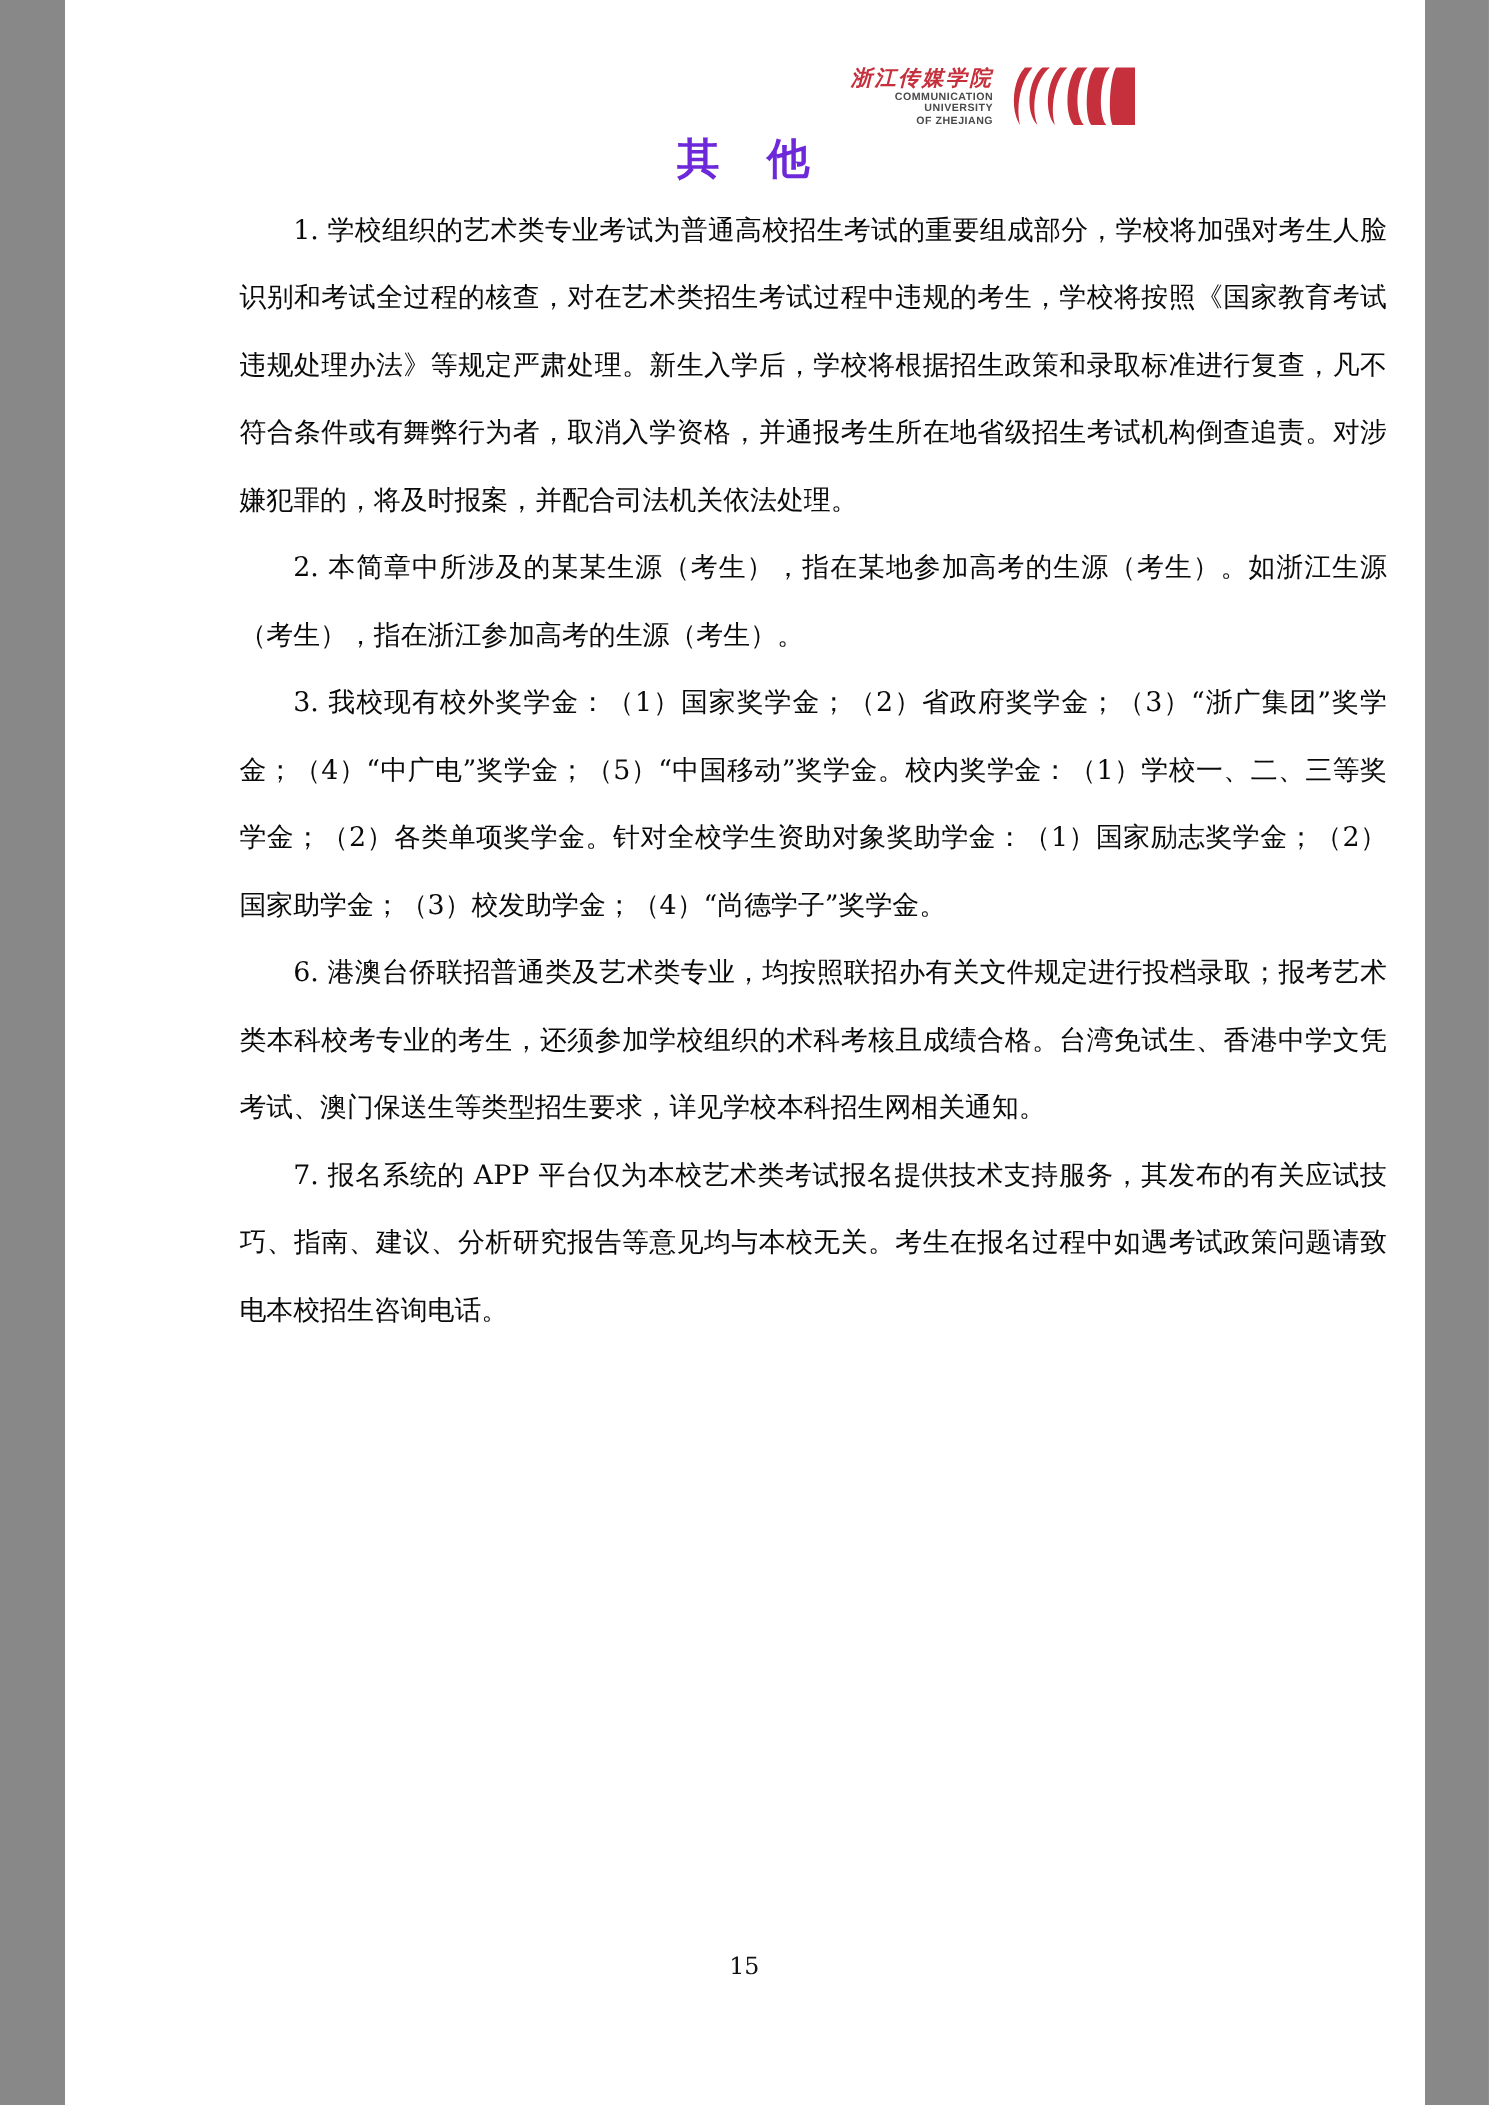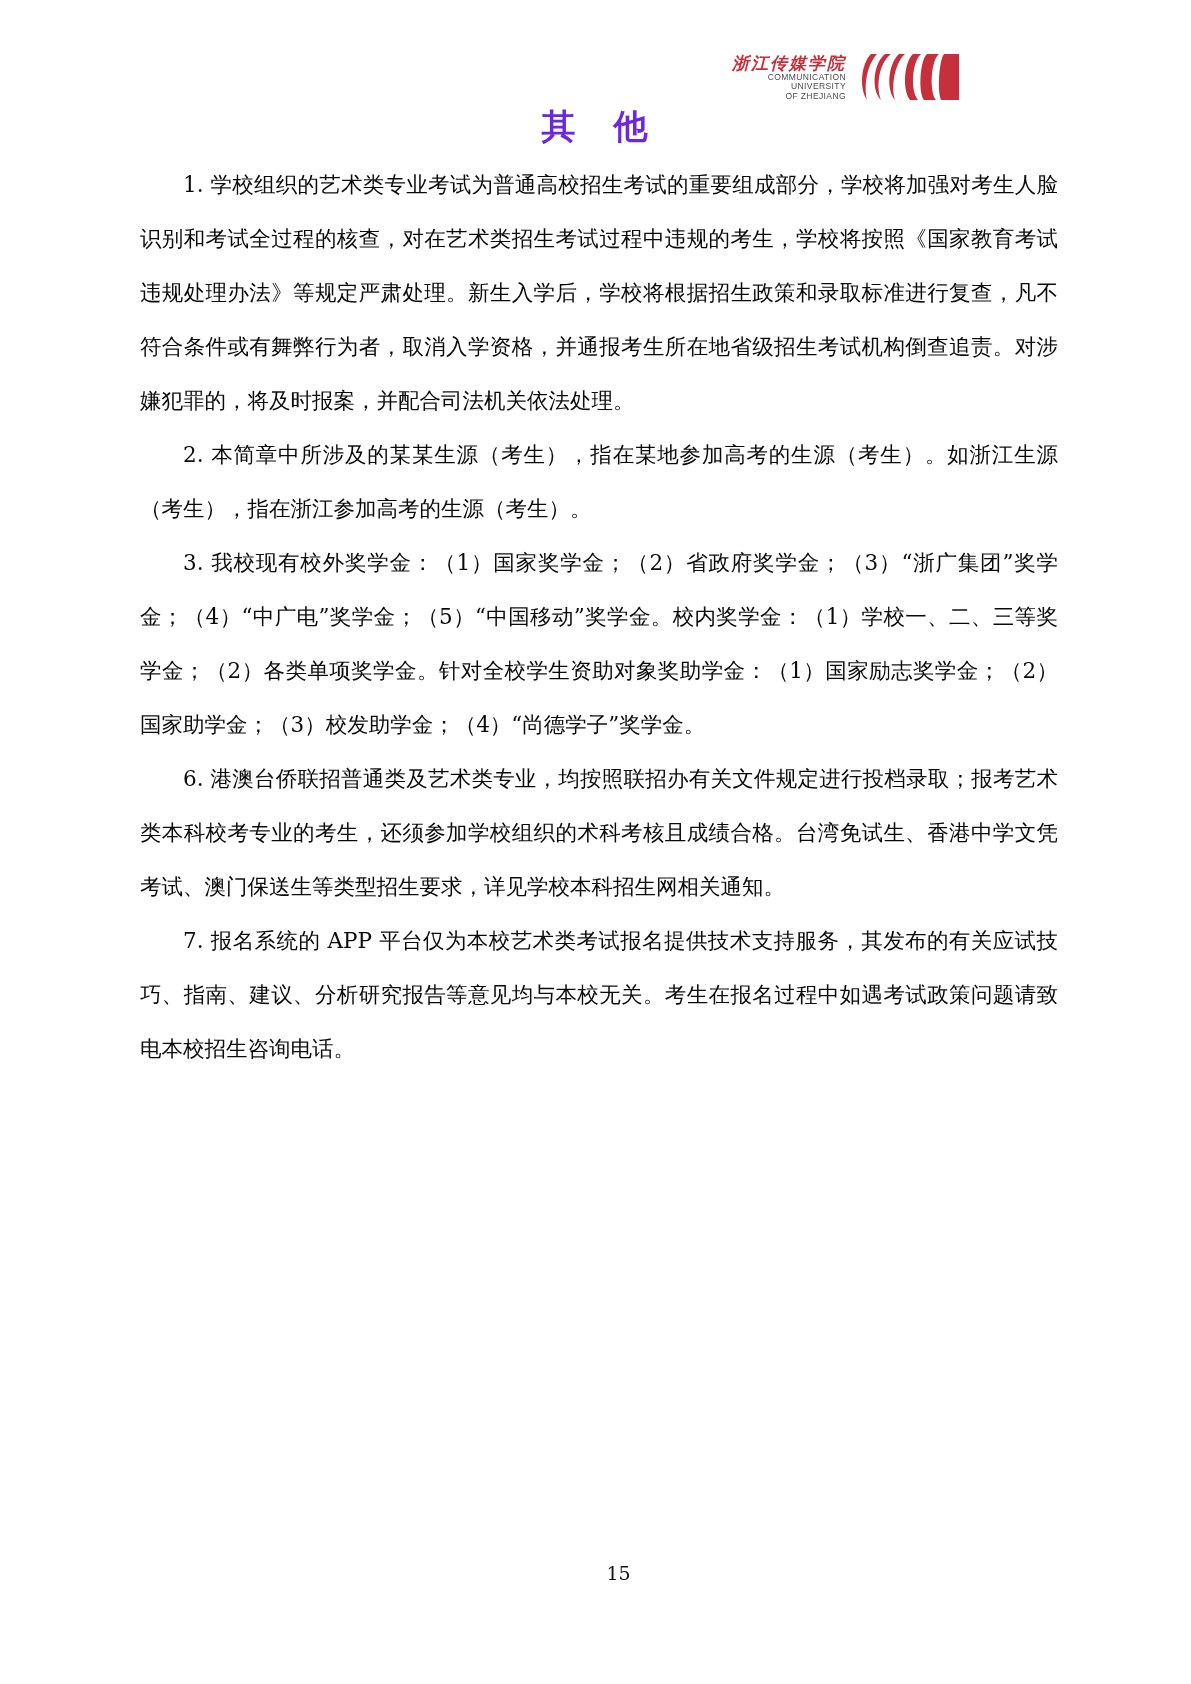--- a/index.html
+++ b/index.html
@@ -1,19 +1,19 @@
 <!DOCTYPE html>
 <html><head>
 <meta charset="utf-8">
 <style>
   * { margin: 0; padding: 0; box-sizing: border-box; }
   html, body { background: #888; }
   .page {
     position: relative;
-    width: 1191px;
+    width: 1088px;
     height: 1684px;
     margin: 0 auto;
     background: #ffffff;
     overflow: hidden;
     font-family: "DejaVu Serif", "Liberation Serif", serif;
     color: #0a0a0a;
   }
   
   .logo {
     position: absolute;
@@ -34,21 +34,21 @@
     letter-spacing: 2px;
     color: #c5303c;
     font-style: italic;
     line-height: 20px;
     white-space: nowrap;
   }
   .logo-en {
     text-align: right;
     font-family: "Liberation Sans", "DejaVu Sans", sans-serif;
     font-size: 8.5px;
-    font-weight: normal;
+    font-weight: bold;
     color: #4a4a4a;
     letter-spacing: 0.4px;
     line-height: 9.5px;
   }
   .logo-mark { display: block; }
   
   .doc-title {
     position: absolute;
     top: 104px;
     left: 0;
@@ -77,21 +77,20 @@
   }
   
   .page-number {
     position: absolute;
     bottom: 100px;
     left: 0;
     width: 100%;
     text-align: center;
     font-size: 19px;
     color: #111;
-    margin-left: 23px;
   }
 </style>
 </head>
 <body>
 
 <div class="page">
 
   <div class="logo">
     <div class="logo-textcol">
       <div class="logo-cn">浙江传媒学院</div>

